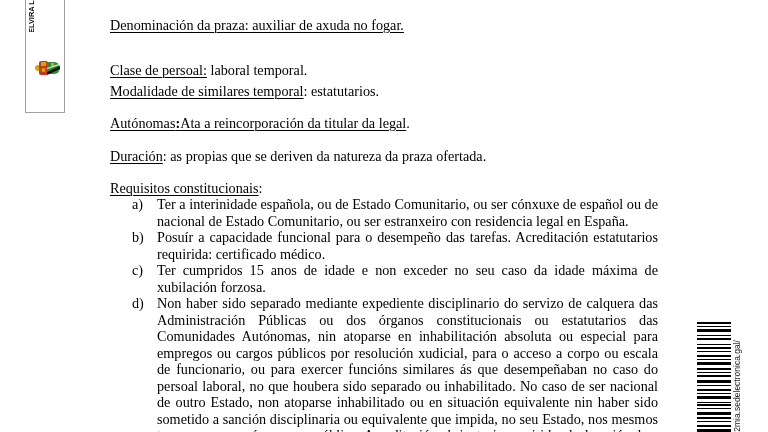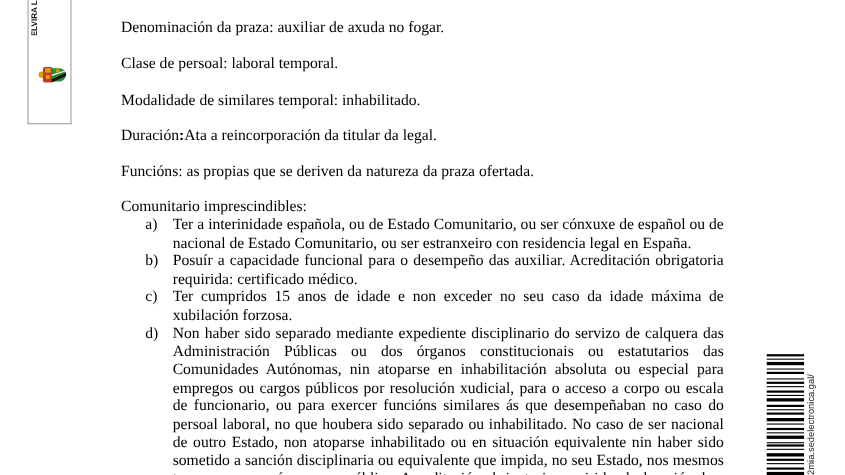--- a/index.html
+++ b/index.html
@@ -21,21 +21,21 @@
     }
     .sig-text .l1 { font-weight: bold; }
     .crest {
       position: absolute; left: 7px; top: 60px; width: 28px; height: 20px;
     }
     .page {
       position: absolute; left: 110px; top: 0; width: 548px;
       font-size: 14.2px; line-height: 16.5px;
     }
     .field { position: absolute; left: 0; white-space: nowrap; }
-    .u { text-underline-offset: 2px; text-decoration-thickness: 1px; }
+    .u { text-decoration: underline; text-underline-offset: 2px; text-decoration-thickness: 1px; }
     .b { font-weight: bold; }
     .req-list { position: absolute; left: 0; top: 196px; width: 548px; margin: 0; padding: 0; list-style: none; }
     .req-item { position: relative; padding-left: 47px; text-align: justify; margin: 0; }
     .req-marker { position: absolute; left: 22px; top: 0; }
     .barcode {
       position: absolute; left: 697px; top: 320px; width: 34px; height: 112px;
       display: flex; flex-direction: column;
     }
     .barcode span { display: block; width: 34px; background: #000; }
     .barcode-text {
@@ -64,48 +64,48 @@
     <path d="M14 10 L26 6 L26 7 L14 11 z" fill="#ffffff"></path>
     <rect x="18" y="5" width="3" height="3" fill="#d9a400"></rect>
   </svg>
 </div>
 
 <div class="page">
   <div class="field" style="top:17px">
     <span class="u">Denominación da praza: auxiliar de axuda no fogar. </span>
   </div>
 
-  <div class="field" style="top:50px">
+  <div class="field" style="top:62px">
     <span class="u">Clase de persoal:</span><span> laboral temporal.</span>
   </div>
 
   <div class="field" style="top:83px">
-    <span class="u">Modalidade de similares temporal</span><span>: inhabilitado.</span><span class="u"> </span>
+    <span class="u">Modalidade de similares temporal</span><span>: estatutarios.</span><span class="u"> </span>
   </div>
 
   <div class="field" style="top:115px">
-    <span class="u">Duración</span><span class="u b">:</span><span class="u">Ata a reincorporación da titular da legal</span><span>.</span>
+    <span class="u">Autónomas</span><span class="u b">:</span><span class="u">Ata a reincorporación da titular da legal</span><span>.</span>
   </div>
 
   <div class="field" style="top:148px">
-    <span class="u">Funcións</span><span>: as propias que se deriven da natureza da praza ofertada.</span>
+    <span class="u">Duración</span><span>: as propias que se deriven da natureza da praza ofertada.</span>
   </div>
 
   <div class="field" style="top:180px">
-    <span class="u">Comunitario imprescindibles</span><span>:</span>
+    <span class="u">Requisitos constitucionais</span><span>:</span>
   </div>
 
   <ol class="req-list">
     <li class="req-item">
       <span class="req-marker">a)</span>
       <span>Ter a interinidade española, ou de Estado Comunitario, ou ser cónxuxe de español ou de nacional de Estado Comunitario, ou ser estranxeiro con residencia legal en España.</span>
     </li>
     <li class="req-item">
       <span class="req-marker">b)</span>
-      <span>Posuír a capacidade funcional para o desempeño das auxiliar. Acreditación obrigatoria requirida: certificado médico.</span>
+      <span>Posuír a capacidade funcional para o desempeño das tarefas. Acreditación estatutarios requirida: certificado médico.</span>
     </li>
     <li class="req-item">
       <span class="req-marker">c)</span>
       <span>Ter cumpridos 15 anos de idade e non exceder no seu caso da idade máxima de xubilación forzosa.</span>
     </li>
     <li class="req-item">
       <span class="req-marker">d)</span>
       <span>Non haber sido separado mediante expediente disciplinario do servizo de calquera das Administración Públicas ou dos órganos constitucionais ou estatutarios das Comunidades Autónomas, nin atoparse en inhabilitación absoluta ou especial para empregos ou cargos públicos por resolución xudicial, para o acceso a corpo ou escala de funcionario, ou para exercer funcións similares ás que desempeñaban no caso do persoal laboral, no que houbera sido separado ou inhabilitado. No caso de ser nacional de outro Estado, non atoparse inhabilitado ou en situación equivalente nin haber sido sometido a sanción disciplinaria ou equivalente que impida, no seu Estado, nos mesmos termos o acceso ó emprego público. Acreditación obrigatoria requirida: declaración de</span>
     </li>
   </ol>

